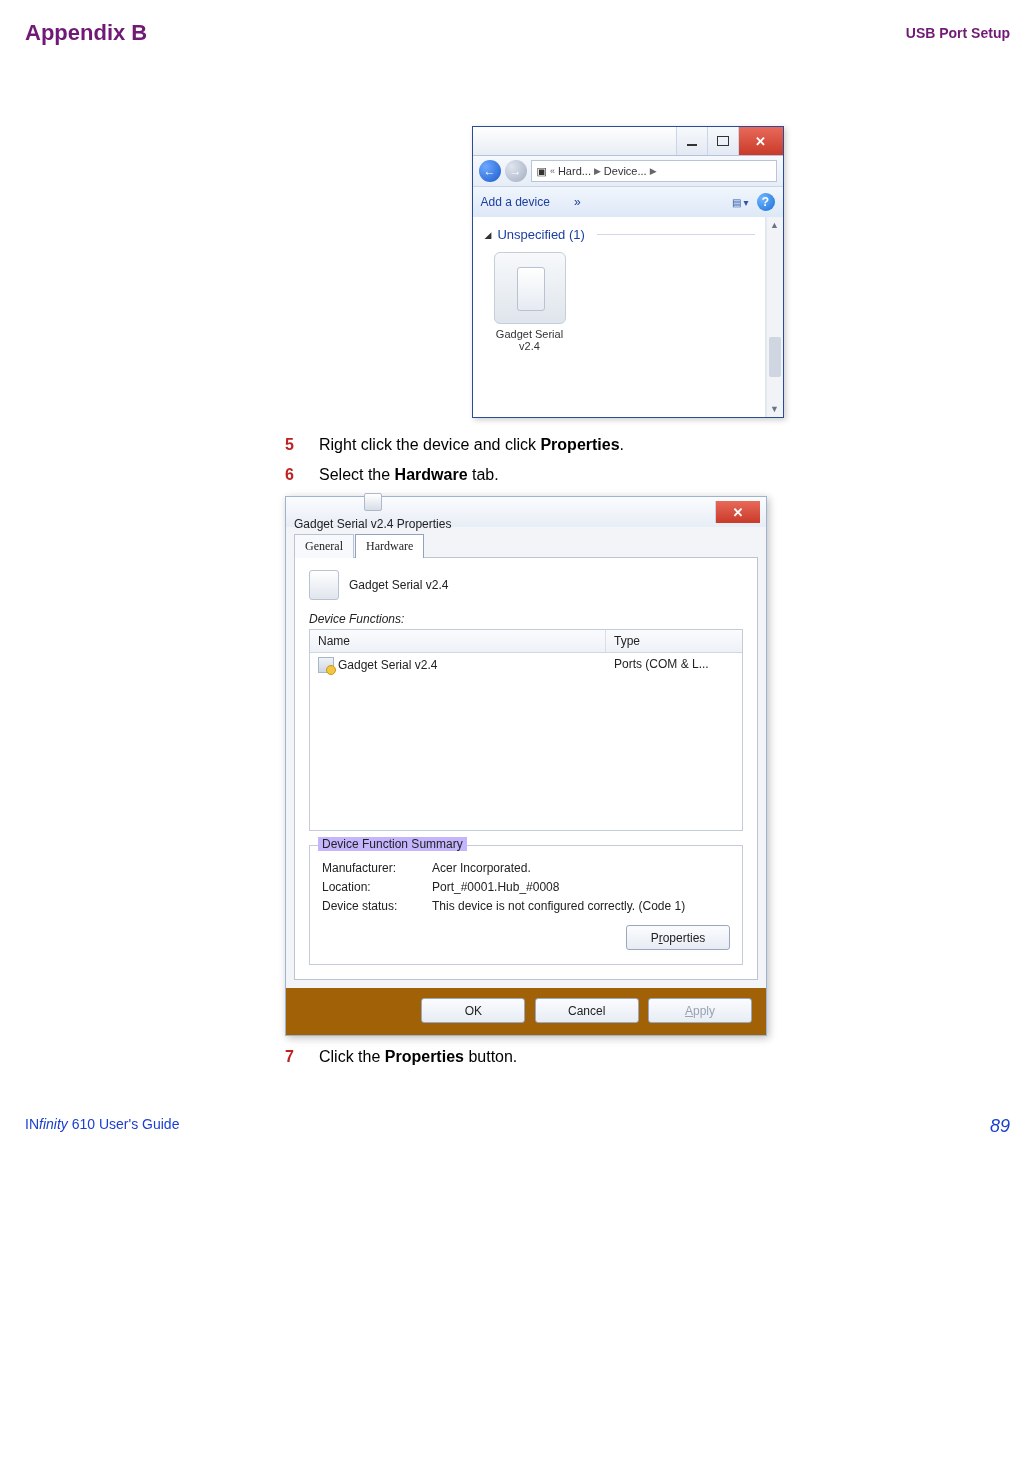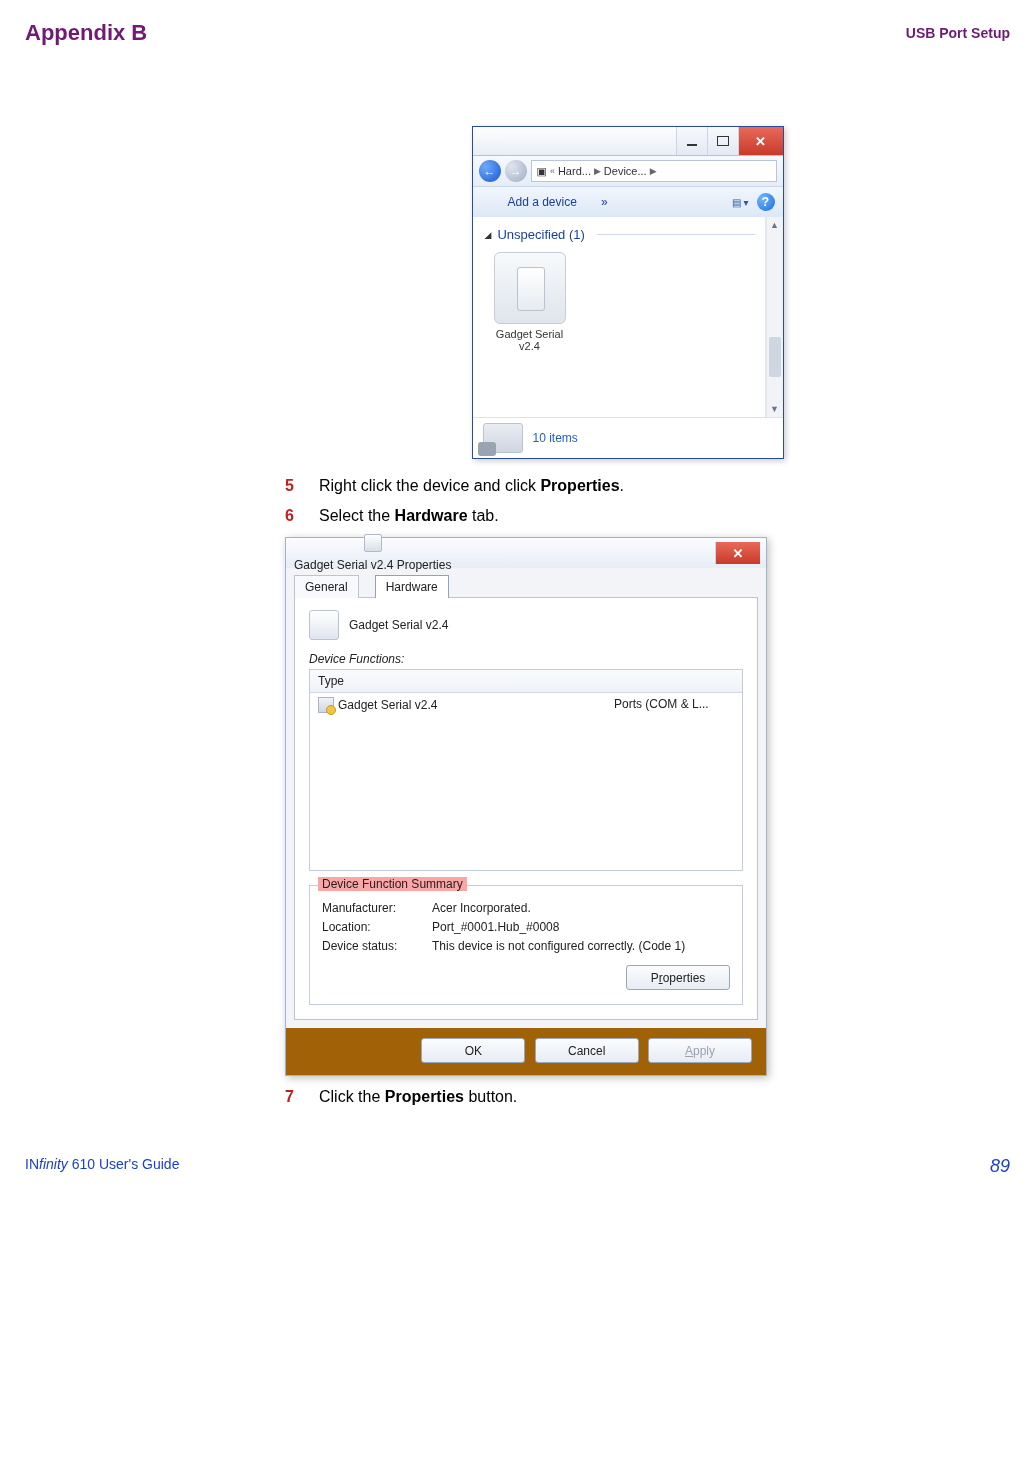--- a/index.html
+++ b/index.html
@@ -86,21 +86,21 @@
   }
   .crumb-box span.sep { color:#666; font-size:9px; }
   .win1-cmdbar {
     height: 30px;
     background: linear-gradient(#f1f6fc,#dde8f7);
     display:flex; align-items:center; justify-content:space-between;
     padding: 0 8px;
     font-size: 12px;
     color: #1a3fa0;
   }
-  .cmdbar-left { display:flex; gap:24px; align-items:center;margin-left:27px; }
+  .cmdbar-left { display:flex; gap:24px; align-items:center; }
   .help-circle {
     width:18px;height:18px;border-radius:50%;
     background: radial-gradient(circle at 30% 30%,#6fb6ff,#1a6fd6);
     color:#fff;font-size:12px;font-weight:bold;
     display:flex;align-items:center;justify-content:center;
   }
   .view-drop { display:flex; align-items:center; gap:2px; color:#2a5aa8; font-size:10px;}
   .win1-body {
     display:flex;
     height: 200px;
@@ -146,21 +146,21 @@
     color:#222;
   }
   .win2-titlebar {
     height:30px;
     background:linear-gradient(#fbfcfe,#e7edf6);
     display:flex; align-items:center; justify-content:space-between;
     padding:0 6px 0 8px;
   }
   .win2-title-left { display:flex; align-items:center; gap:6px; font-size:12px; color:#222;flex-direction:column;}
   .dlg-icon { width:16px;height:16px;background:linear-gradient(#fff,#d8dee8);border:1px solid #aeb9cc;border-radius:2px;}
-  .tabstrip { display:flex; padding:6px 8px 0 8px; gap:16px; }
+  .tabstrip { display:flex; padding:6px 8px 0 8px; gap:1px;font-family:Liberation Serif, serif; }
   .tab {
     padding:4px 10px;
     border:1px solid #bac4d4;
     border-bottom:none;
     background:#f7f9fc;
     font-size:12px;
     color:#222;
     position:relative;
     top:1px;
   }
@@ -187,21 +187,21 @@
   .func-row .col-type { width:120px; }
   .row-ic { width:14px;height:14px;background:linear-gradient(#eef2f8,#cfd7e4);border:1px solid #a9b4c7;position:relative;}
   .row-ic:after{content:"";position:absolute;right:-3px;bottom:-3px;width:8px;height:8px;background:#f4c542;border-radius:50%;border:1px solid #c79a12;}
   .fieldset {
     border:1px solid #c3ccda;
     padding:10px 12px 14px 12px;
     margin-top:14px;
     position:relative;
   }
   .fieldset-legend {
-    position:absolute; top:-9px; left:8px; background:#fca5a5; padding:0 4px; font-size:12px; color:#222;
+    position:absolute; top:-9px; left:8px; background:#c4b5fd; padding:0 4px; font-size:12px; color:#222;
   }
   .kv { display:flex; margin:5px 0; font-size:12px;}
   .kv .k { width:110px; }
   .props-btn-row { text-align:right; margin-top:12px;}
   .winbtn {
     display:inline-flex; min-width:82px; height:23px;
     align-items:center; justify-content:center;
     border:1px solid #9aa8bf;
     background:linear-gradient(#fbfcfe,#e7ecf4);
     border-radius:3px;
@@ -291,24 +291,20 @@
           <div>Gadget Serial</div>
           <div>v2.4</div>
         </div>
       </div>
       <div class="vscroll">
         <div class="arrow">▲</div>
         <div class="thumb"></div>
         <div class="arrow" style="position:absolute;bottom:0;left:0;right:0;">▼</div>
       </div>
     </div>
-    <div class="win1-status">
-      <div class="status-thumb"></div>
-      <div class="count">10 items</div>
-    </div>
   </div>
 
   <div class="step">
     <div class="step-num">5</div>
     <div class="step-text">
       <span>Right click the device and click </span><b>Properties</b><span>.</span>
     </div>
   </div>
 
   <div class="step">
@@ -334,20 +330,21 @@
         <div class="tab selected">Hardware</div>
       </div>
       <div class="win2-panel">
         <div class="panel-head">
           <div class="dev-ic"></div>
           <span>Gadget Serial v2.4</span>
         </div>
         <div class="func-label">Device Functions:</div>
         <div class="func-table">
           <div class="func-th">
+            <div class="col-name">Name</div>
             <div class="col-type">Type</div>
           </div>
           <div class="func-row">
             <div class="col-name">
               <div class="row-ic"></div>
               <span>Gadget Serial v2.4</span>
             </div>
             <div class="col-type">Ports (COM &amp; L...</div>
           </div>
         </div>

